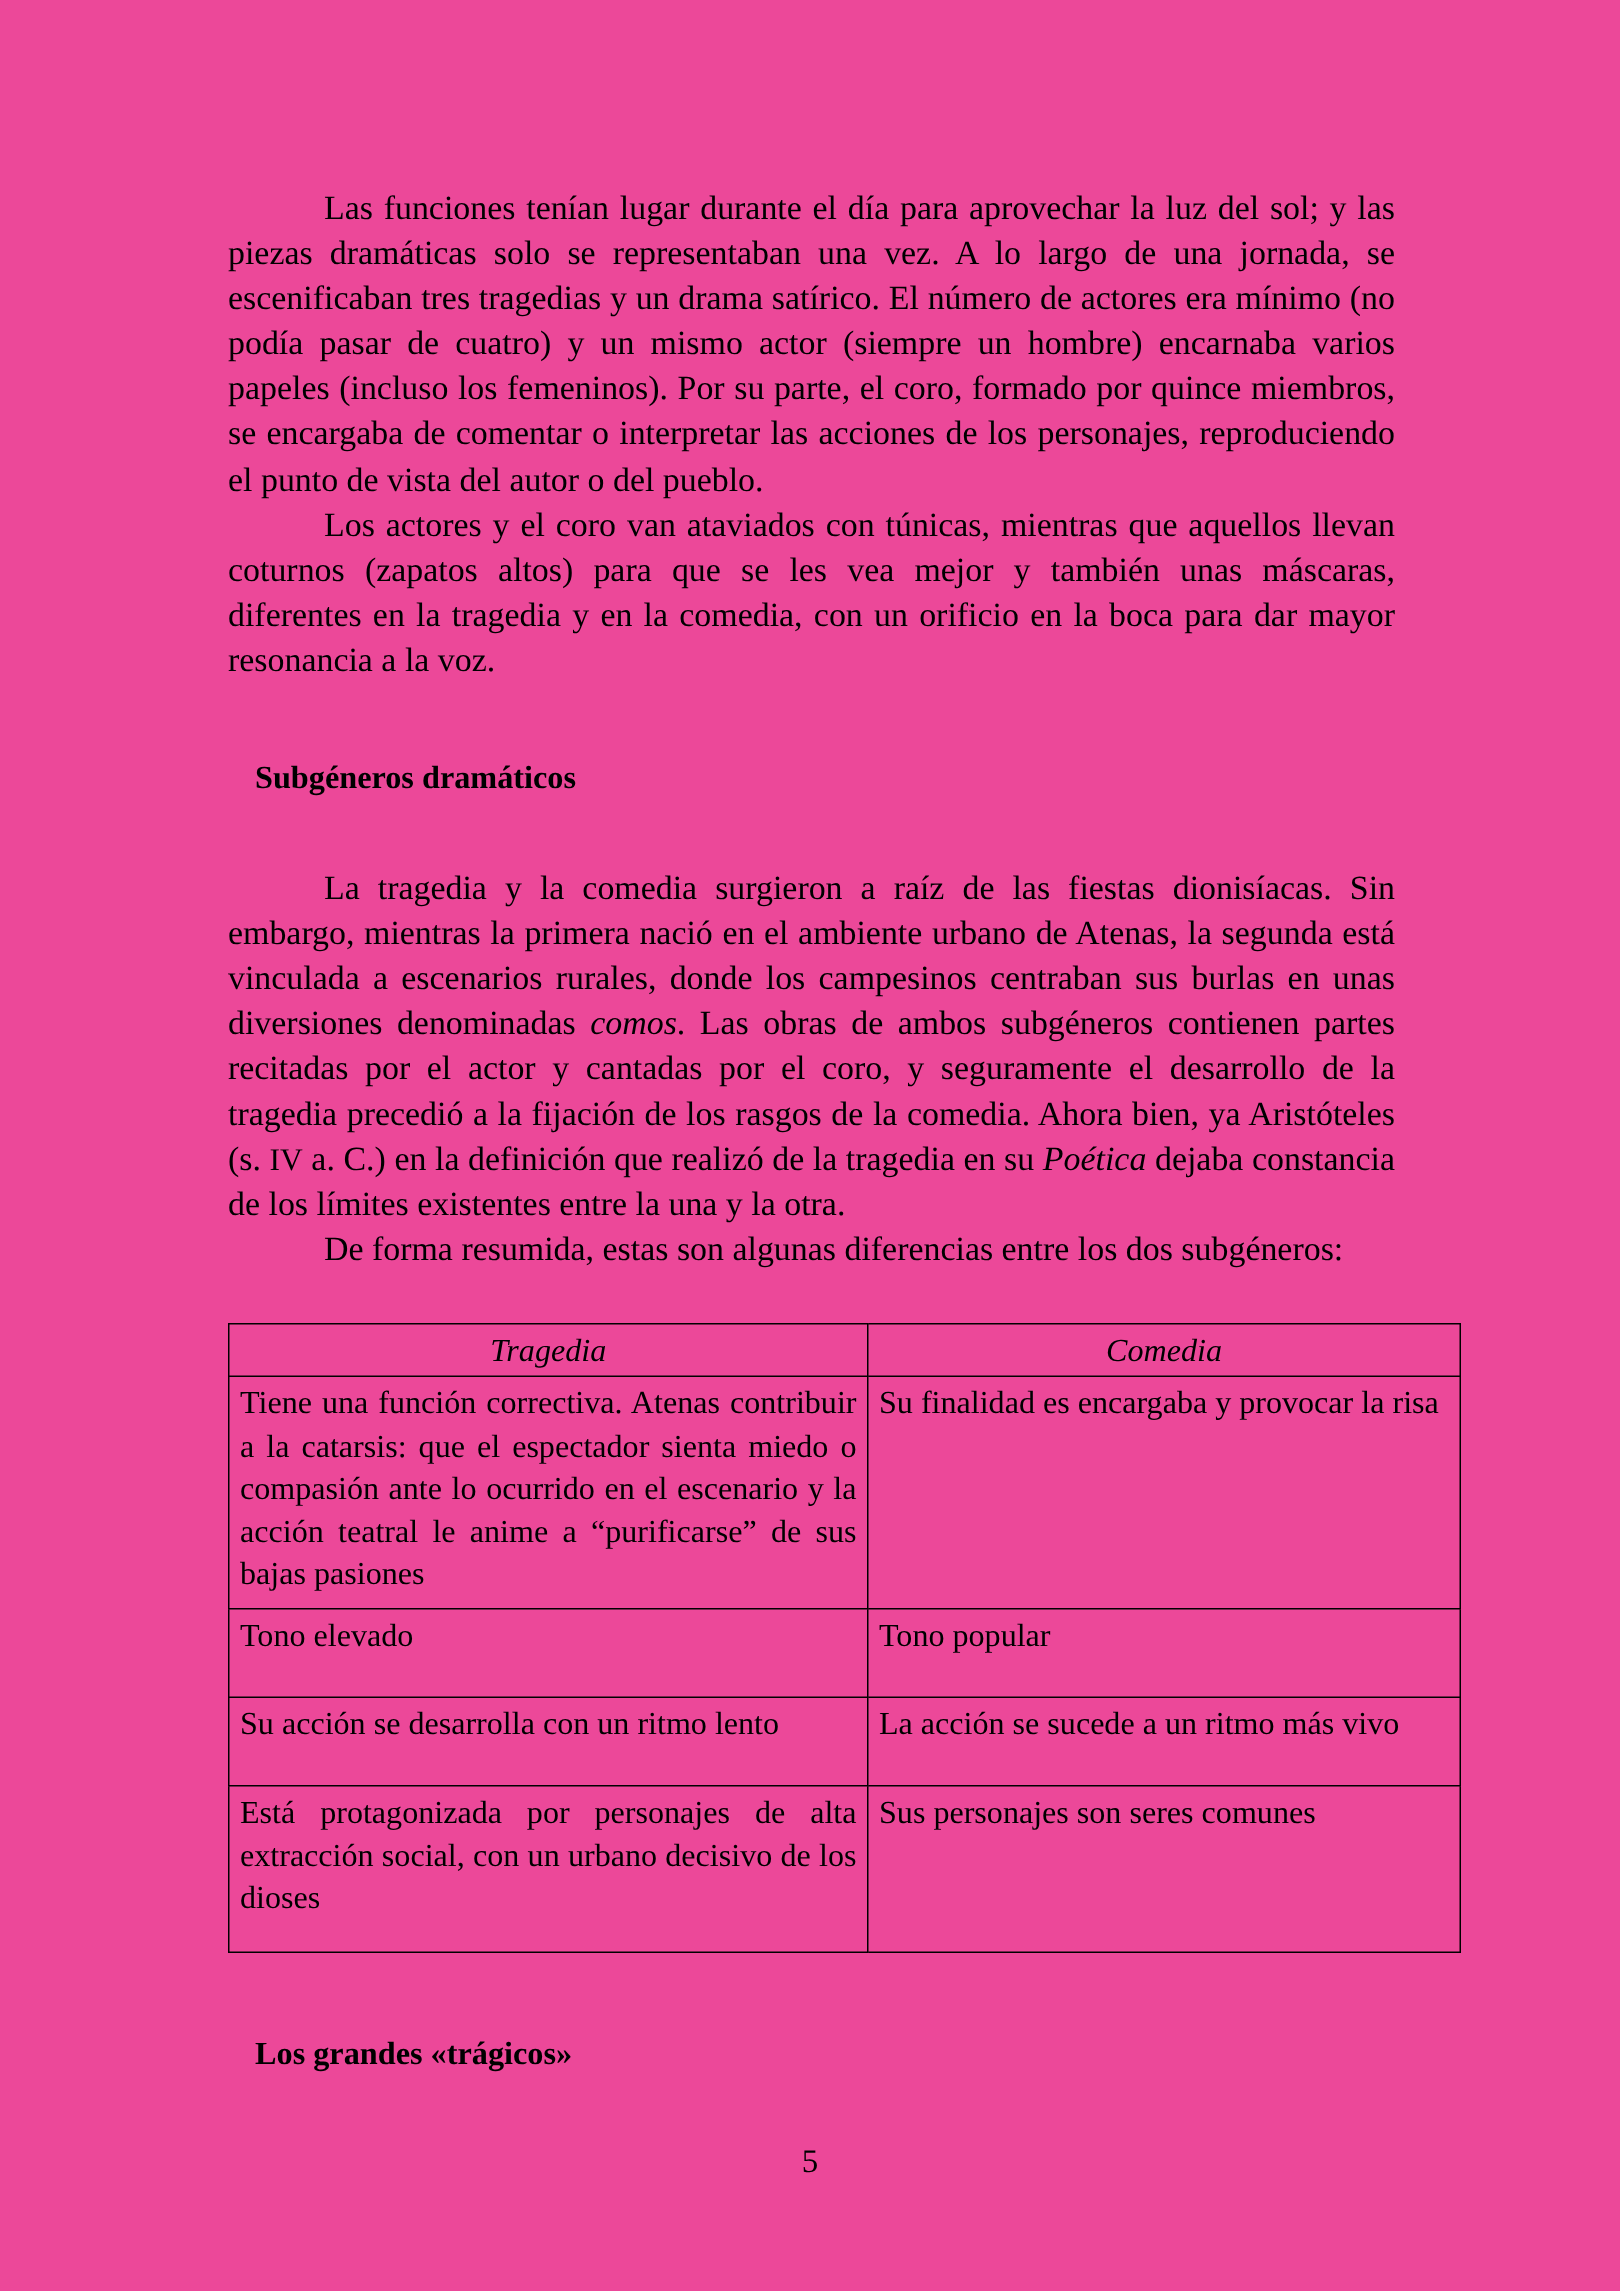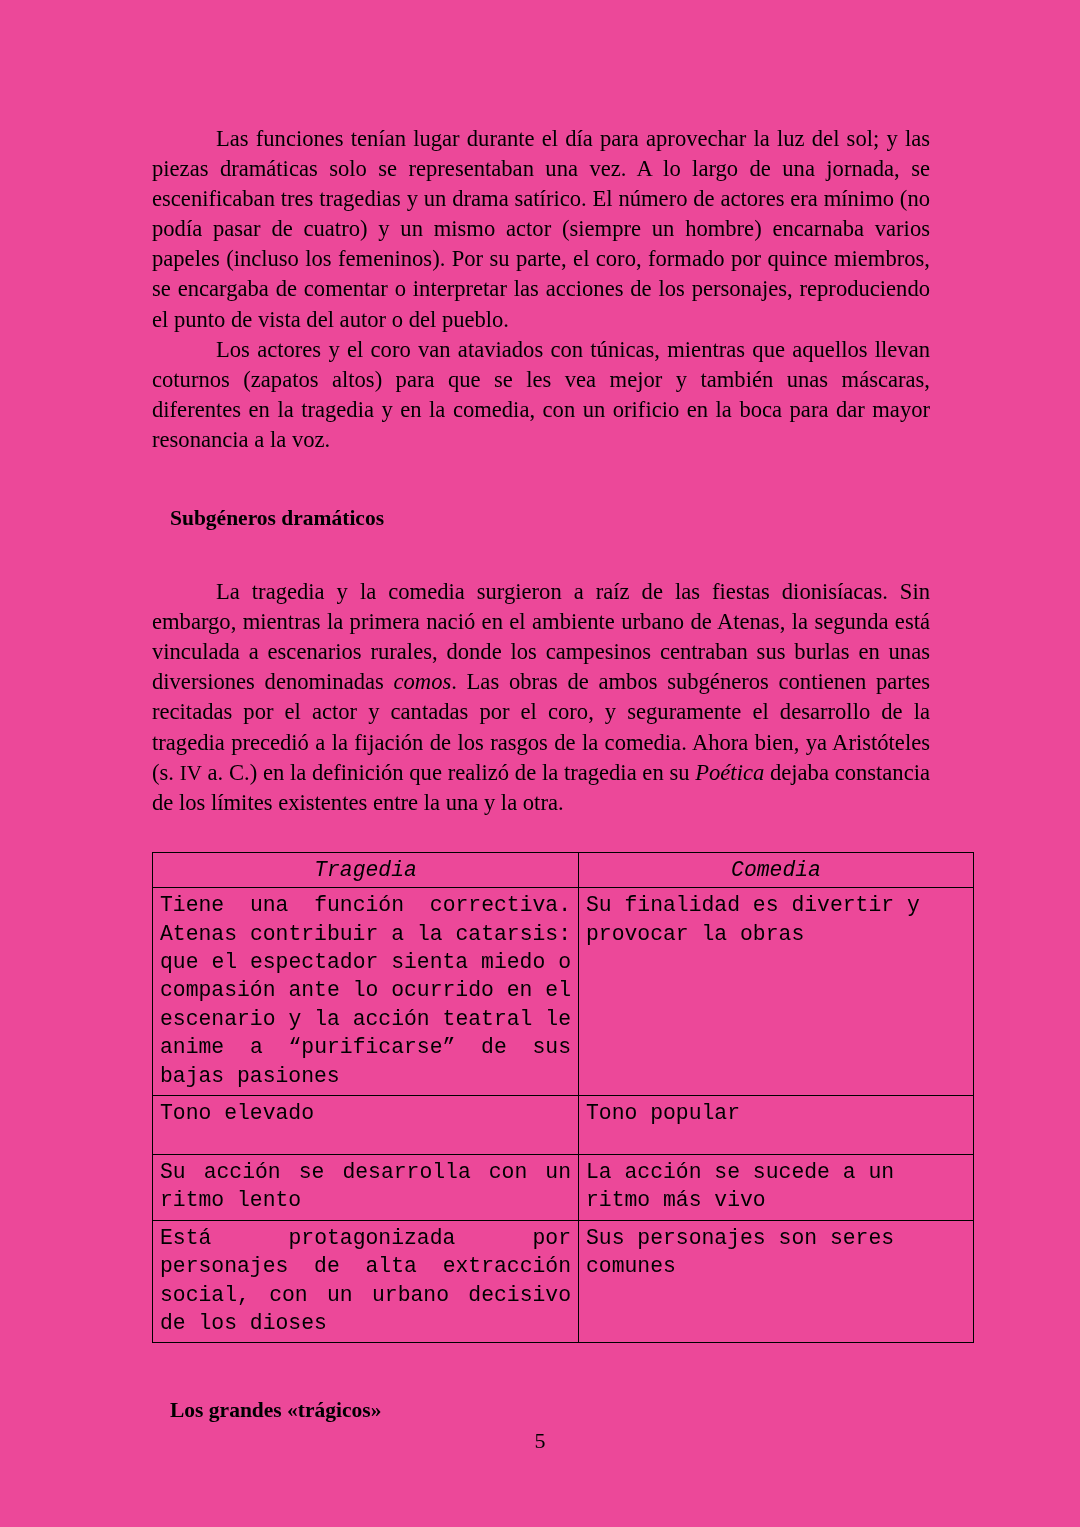--- a/index.html
+++ b/index.html
@@ -49,21 +49,20 @@
     font-variant: small-caps;
     font-size: 0.93em;
   }
 
   table.compare-table {
     border-collapse: collapse;
     width: 791px;
     margin: 0;
     table-layout: fixed;
     border: 1.6px solid #000;
-    font-family: Liberation Mono, monospace;
   }
   table.compare-table td,
   table.compare-table th {
     border: 1.6px solid #000;
     vertical-align: top;
     font-size: 21.4px;
     line-height: 28.4px;
     padding: 3px 7px 5px 7px;
     font-weight: normal;
   }
@@ -105,34 +104,35 @@
     <p class="body-para">Los actores y el coro van ataviados con túnicas, mientras que aquellos llevan coturnos (zapatos altos) para que se les vea mejor y también unas máscaras, diferentes en la tragedia y en la comedia, con un orificio en la boca para dar mayor resonancia a la voz.</p>
 
     <div class="spacer-md"></div>
 
     <h2 class="section-heading">Subgéneros dramáticos</h2>
 
     <div class="spacer-sm"></div>
 
     <p class="body-para"><span>La tragedia y la comedia surgieron a raíz de las fiestas dionisíacas. Sin embargo, mientras la primera nació en el ambiente urbano de Atenas, la segunda está vinculada a escenarios rurales, donde los campesinos centraban sus burlas en unas diversiones denominadas </span><em class="ital">comos</em><span>. Las obras de ambos subgéneros contienen partes recitadas por el actor y cantadas por el coro, y seguramente el desarrollo de la tragedia precedió a la fijación de los rasgos de la comedia. Ahora bien, ya Aristóteles (s. </span><span class="smallcaps">IV</span><span> a. C.) en la definición que realizó de la tragedia en su </span><em class="ital">Poética</em><span> dejaba constancia de los límites existentes entre la una y la otra.</span></p>
 
+    <p class="body-para">De forma resumida, estas son algunas diferencias entre los dos subgéneros:</p>
 
     <div class="spacer-lg"></div>
 
     <table class="compare-table">
       <thead>
         <tr>
           <th class="col-left">Tragedia</th>
           <th class="col-right">Comedia</th>
         </tr>
       </thead>
       <tbody>
         <tr class="row-tall-1">
           <td class="col-left">Tiene una función correctiva. Atenas contribuir a la catarsis: que el espectador sienta miedo o compasión ante lo ocurrido en el escenario y la acción teatral le anime a “purificarse” de sus bajas pasiones</td>
-          <td class="col-right">Su finalidad es divertir y provocar la obras</td>
+          <td class="col-right">Su finalidad es encargaba y provocar la risa</td>
         </tr>
         <tr class="row-short">
           <td class="col-left">Tono elevado</td>
           <td class="col-right">Tono popular</td>
         </tr>
         <tr class="row-short">
           <td class="col-left">Su acción se desarrolla con un ritmo lento</td>
           <td class="col-right">La acción se sucede a un ritmo más vivo</td>
         </tr>
         <tr class="row-tall-3">

